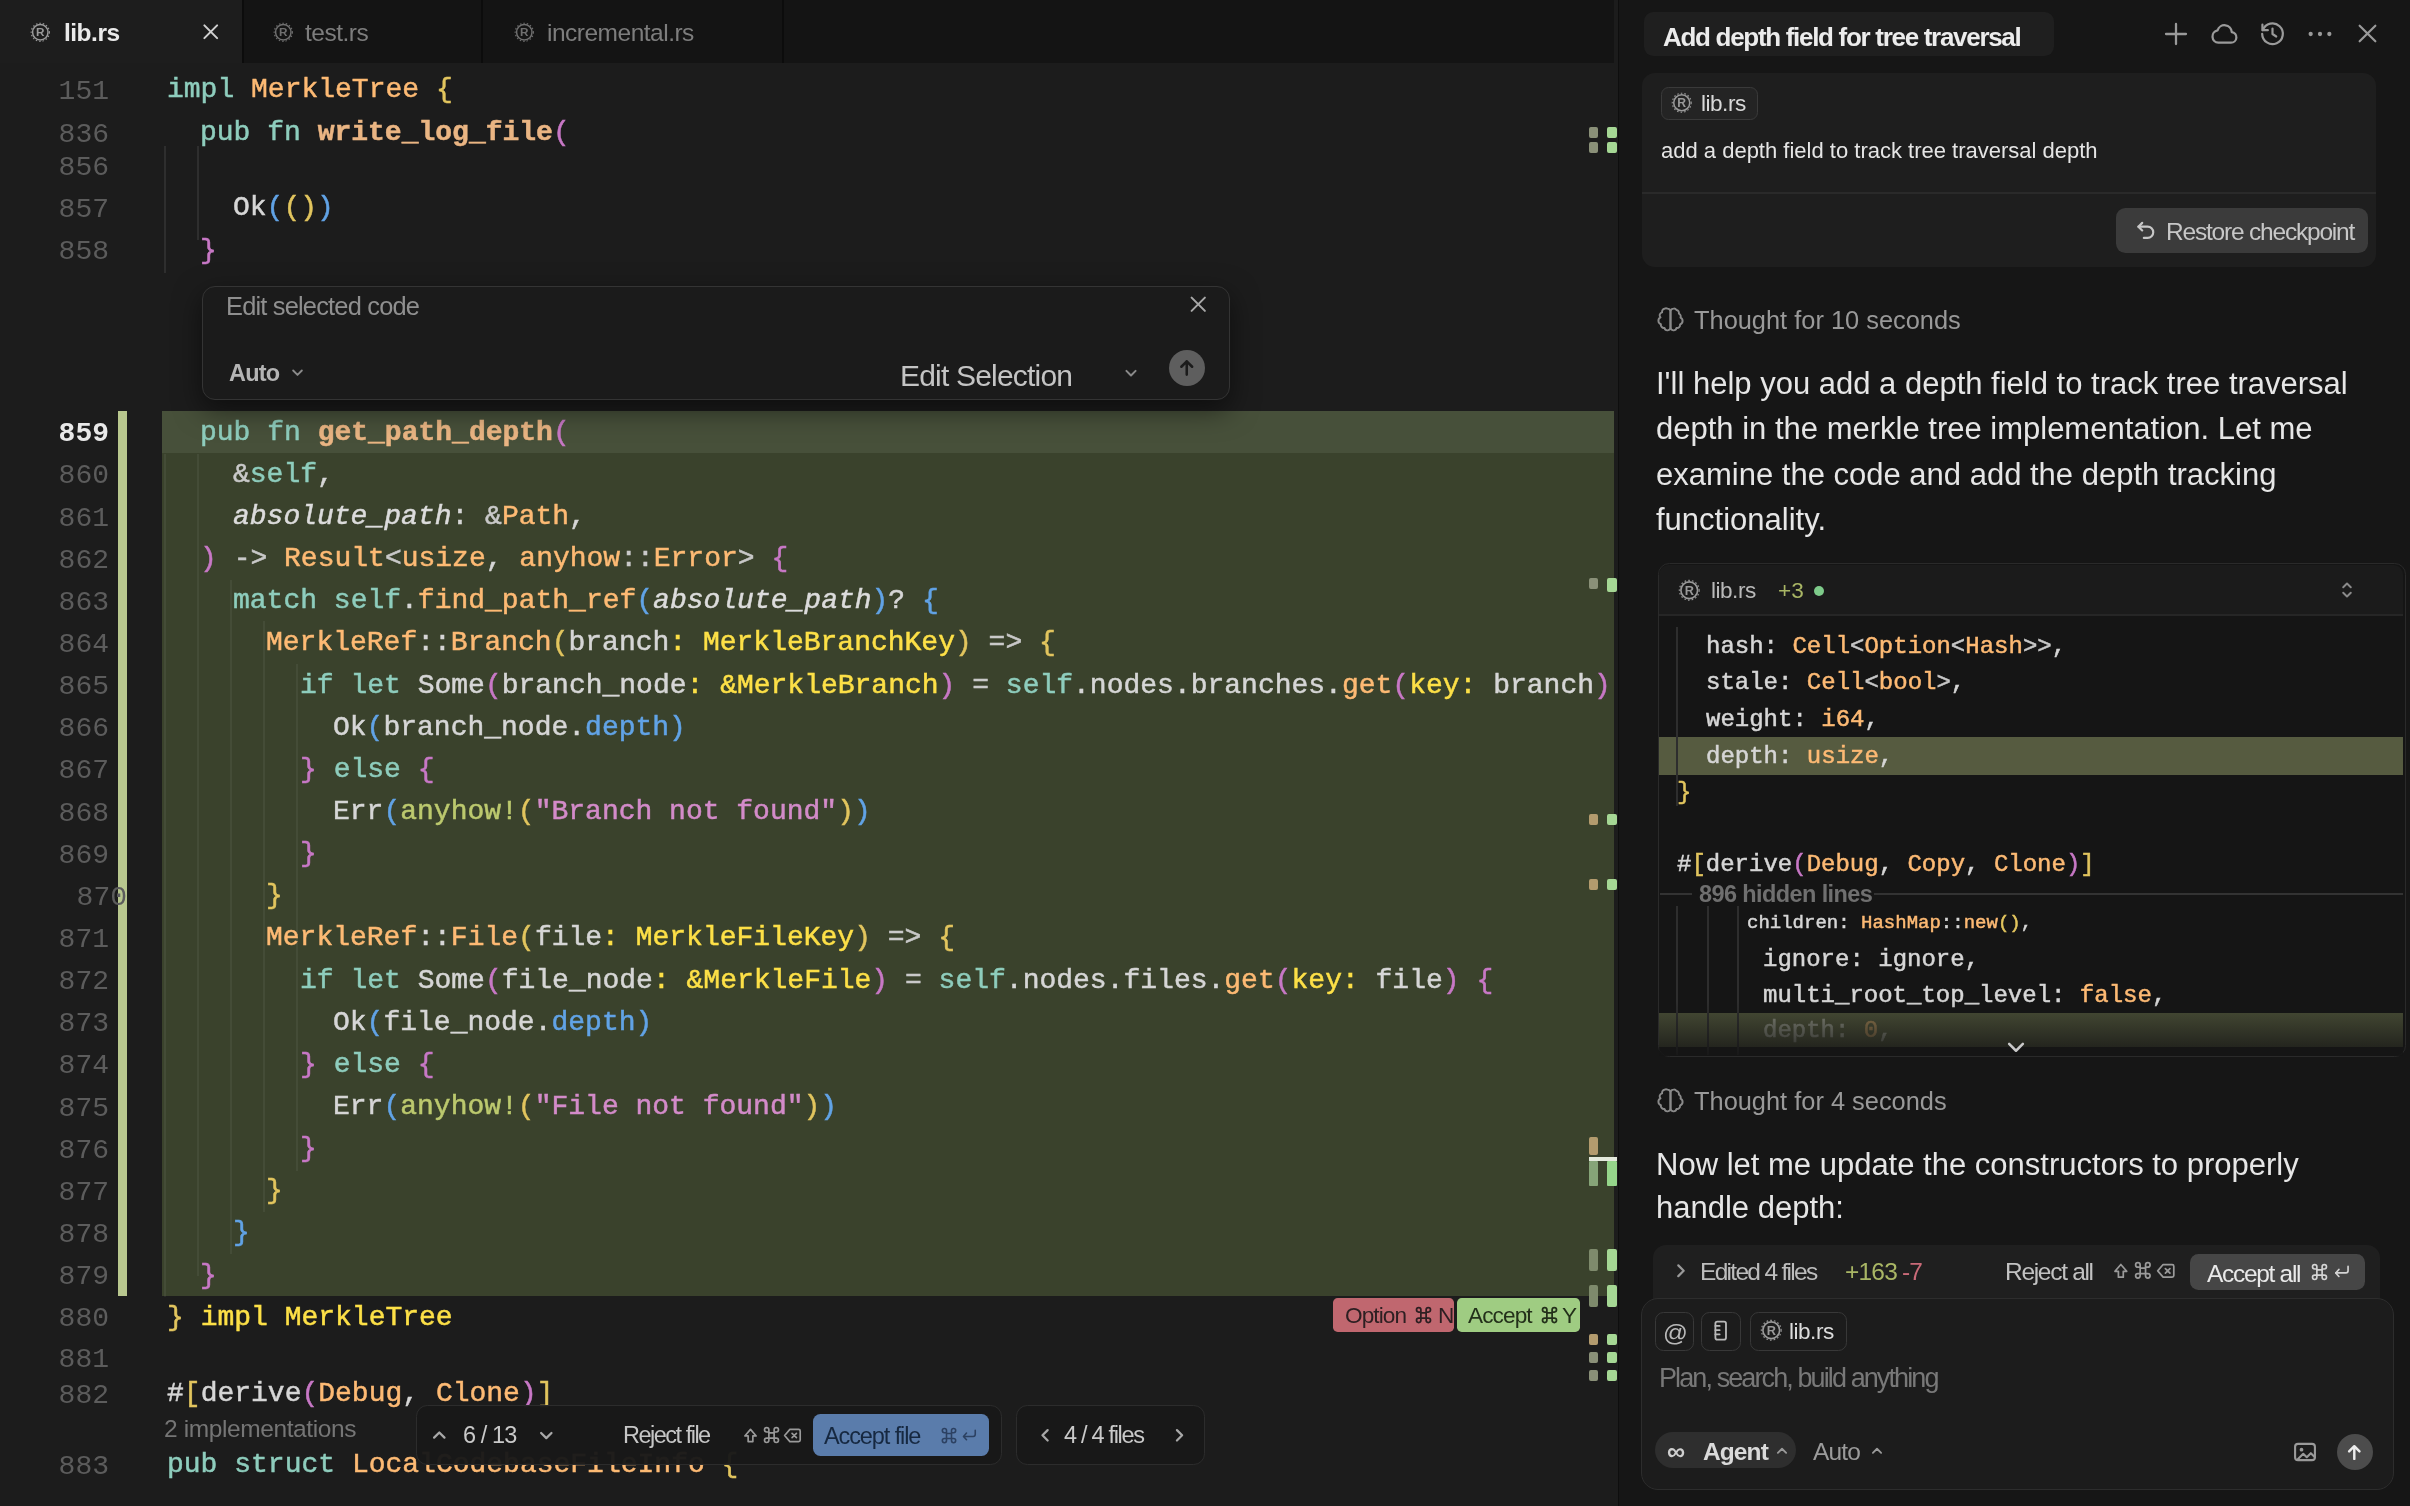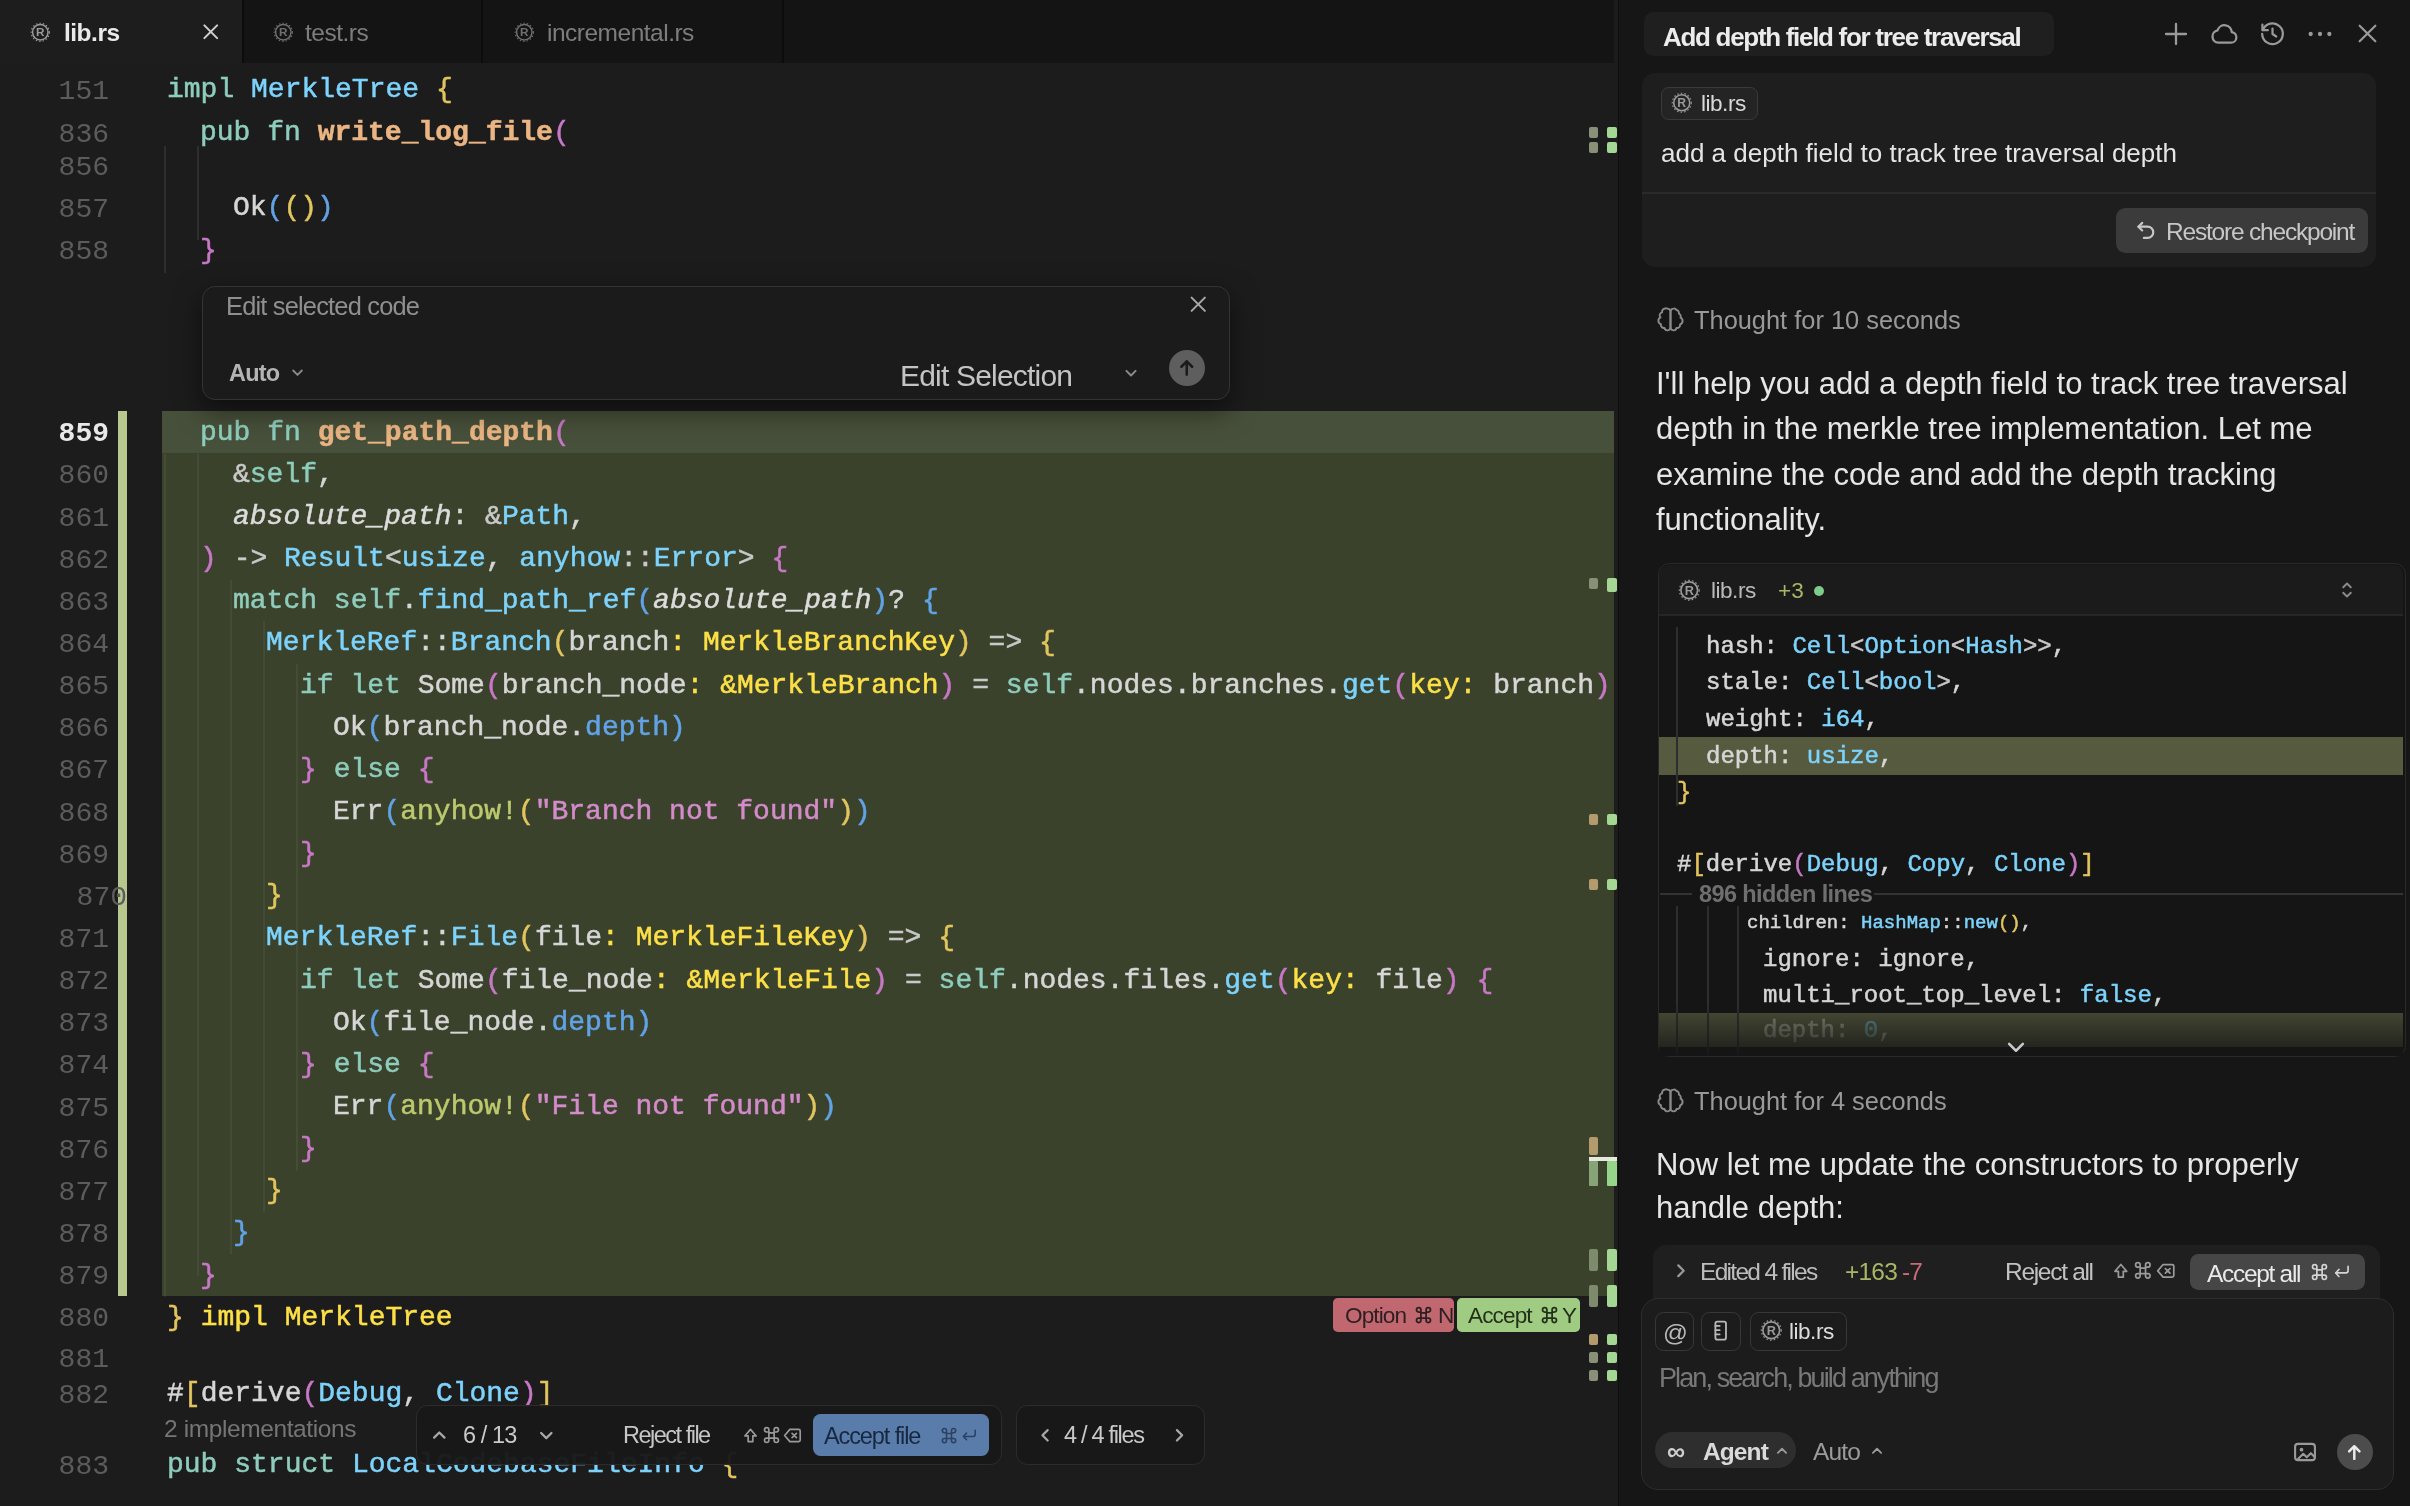--- a/index.html
+++ b/index.html
@@ -1,17 +1,17 @@
 <!DOCTYPE html>
 <html style="font-size:15px"><head><meta charset="utf-8"><style>
 *{margin:0;padding:0;box-sizing:border-box}
 html,body{width:2411px;height:1507px;overflow:hidden;background:#161616}
 body{font-family:"Liberation Sans",sans-serif;position:relative}
 .abs{position:absolute}
-.k{color:#8ecdbd}.t{color:#7dd3fc}.fb{color:#eab583;font-weight:700}
+.k{color:#8ecdbd}.t{color:#fdba74}.fb{color:#eab583;font-weight:700}
 .v{color:#d6d6d6}.p{color:#c9c9c9}.i{color:#dcdcdc;font-style:italic}
 .d{color:#fde047}.s{color:#d38bc9}.m{color:#bcc96e}
 .y{color:#e2c55e}.g{color:#c878c6}.b{color:#61a3e6}
 #editor{position:absolute;left:0;top:0;width:1618px;height:1507px;background:#1c1c1c;overflow:hidden}
 #tabbar{position:absolute;left:0;top:0;width:1614px;height:63px;background:#141414}
 .eline{position:absolute;white-space:pre;font-family:"Liberation Mono",monospace;font-size:28px;line-height:42px;-webkit-text-stroke:0.5px currentColor}
 .lnum{position:absolute;font-family:"Liberation Mono",monospace;font-size:28px;color:#5c5c5c;text-align:right;width:75px}
 .guide{position:absolute;width:1.9px;background:rgba(255,255,255,0.055)}
 #panel{position:absolute;left:1619px;top:0;width:792px;height:1507px;background:#161616}
 .ptxt{position:absolute;white-space:nowrap}
@@ -227,21 +227,21 @@
         <path d="M5.5 5.5l13 13M18.5 5.5l-13 13" stroke="#9a9a9a" stroke-width="1.8" stroke-linecap="round" stroke-linejoin="round"></path>
       </svg></div>
     <div class="abs" style="left:22.6px;top:73px;width:734px;height:194px;background:#1e1e1e;border-radius:13px"></div>
     <div class="abs" style="left:42px;top:87px;width:97px;height:33px;border:1.9px solid #3a3a3a;background:#242424;border-radius:7.5px"></div>
     <div class="abs" style="left:51px;top:91px;line-height:0"><svg width="23.5" height="23.5" viewBox="0 0 24 24" fill="none">
         <circle cx="12" cy="12" r="8.2" stroke="#9a9a9a" stroke-width="1.6"></circle>
         <circle cx="12" cy="12" r="9.7" stroke="#9a9a9a" stroke-width="1.1" stroke-dasharray="1.6 2.1"></circle>
         <text x="12" y="16.4" font-family="Liberation Sans" font-size="12.5" font-weight="700" fill="#9a9a9a" text-anchor="middle">R</text>
       </svg></div>
     <div class="ptxt" style="left:82px;top:91px;font-size:22.6px;color:#d8d8d8;font-weight:400;letter-spacing:-0.5px">lib.rs</div>
-    <div class="ptxt" style="left:42px;top:138px;font-size:26px;color:#e5e5e5;font-weight:400;letter-spacing:0px">add a depth field to track tree traversal depth</div>
+    <div class="ptxt" style="left:42px;top:138px;font-size:22px;color:#e5e5e5;font-weight:400;letter-spacing:0px">add a depth field to track tree traversal depth</div>
     <div class="abs" style="left:22.6px;top:192px;width:734px;height:1.9px;background:#2a2a2a"></div>
     <div class="abs" style="left:497px;top:208px;width:252px;height:45px;background:#3b3b3b;border-radius:9.4px"></div>
     <div class="abs" style="left:514px;top:218px;line-height:0"><svg width="26" height="26" viewBox="0 0 24 24" fill="none">
         <path d="M8.5 4.5 5 8l3.5 3.5" stroke="#c7c7c7" stroke-width="2.0" stroke-linecap="round" stroke-linejoin="round"></path>
         <path d="M5 8h8.5a5.2 5.2 0 0 1 0 10.4H10" stroke="#c7c7c7" stroke-width="2.0" stroke-linecap="round" stroke-linejoin="round"></path>
       </svg></div>
     <div class="ptxt" style="left:547px;top:218px;font-size:24.5px;color:#c7c7c7;font-weight:400;letter-spacing:-1.2px">Restore checkpoint</div>
     <div class="abs" style="left:37px;top:305px;line-height:0"><svg width="29" height="29" viewBox="0 0 24 24" fill="none">
         <path d="M9.5 3A2.5 2.5 0 0 1 12 5.5v13a2.5 2.5 0 0 1-4.96.44A2.5 2.5 0 0 1 4.08 15.9a3 3 0 0 1-.34-5.58A2.5 2.5 0 0 1 5.06 6.08 2.5 2.5 0 0 1 7.04 3.08 2.5 2.5 0 0 1 9.5 3Z" stroke="#8a8a8a" stroke-width="1.6" stroke-linecap="round" stroke-linejoin="round"></path>
         <path d="M14.5 3A2.5 2.5 0 0 0 12 5.5v13a2.5 2.5 0 0 0 4.96.44 2.5 2.5 0 0 0 2.96-2.94 3 3 0 0 0 .34-5.58 2.5 2.5 0 0 0-1.32-3.34 2.5 2.5 0 0 0-1.98-3A2.5 2.5 0 0 0 14.5 3Z" stroke="#8a8a8a" stroke-width="1.6" stroke-linecap="round" stroke-linejoin="round"></path>

